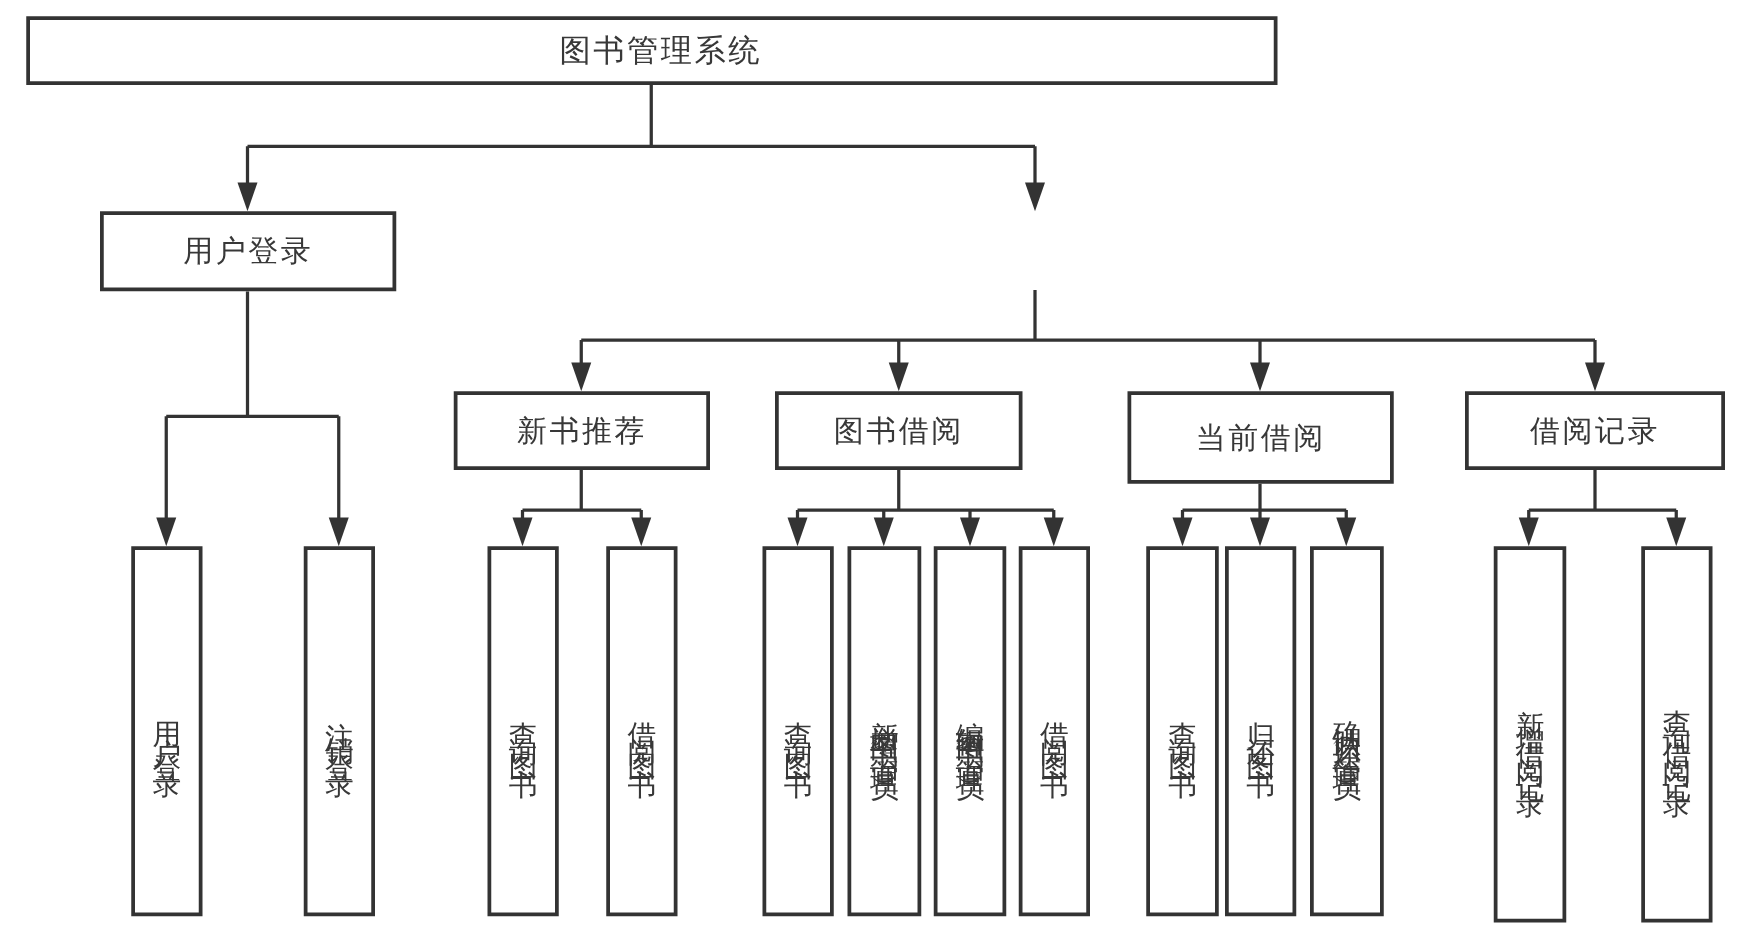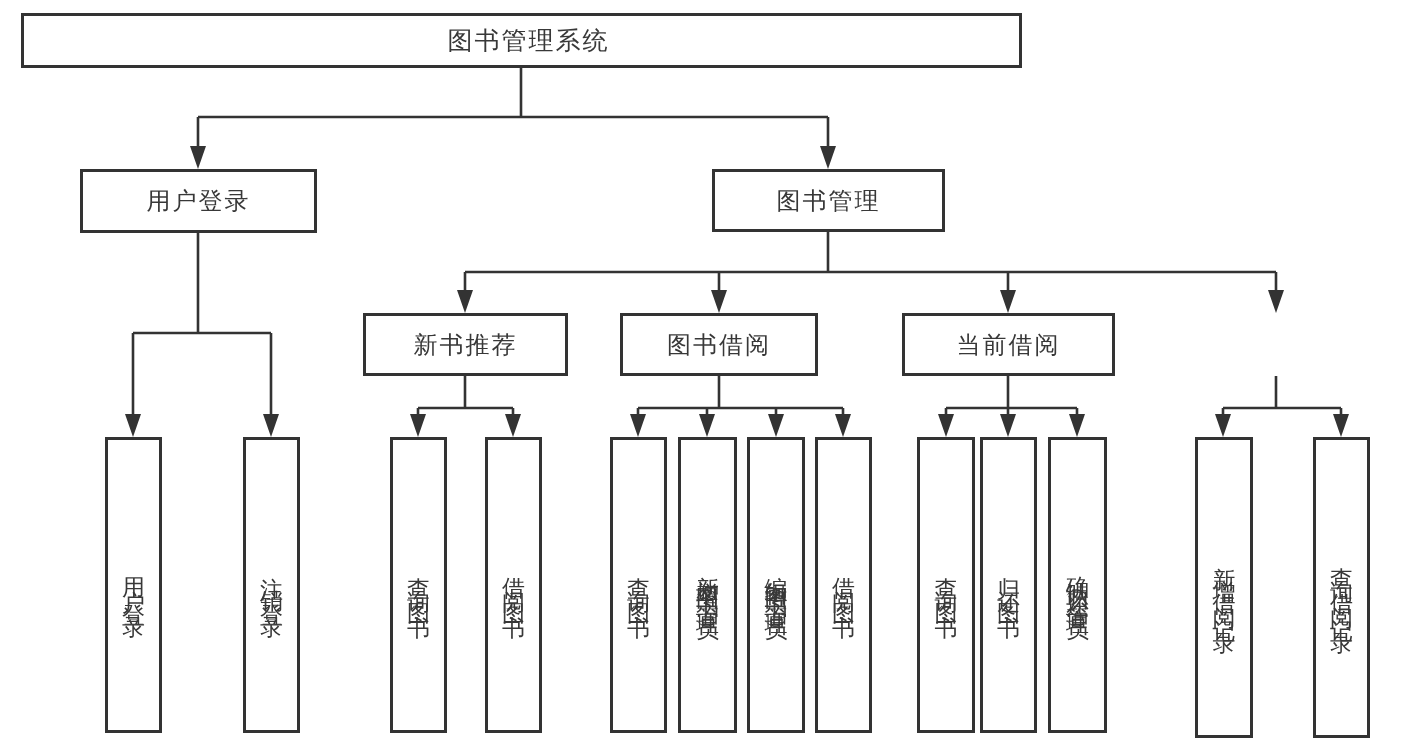--- a/index.html
+++ b/index.html
@@ -100,32 +100,32 @@
     </g>
   </svg>
 
   <div class="box" style="left:21px; top:13px; width:1001px; height:55px;padding-left:14px;">
     <span class="h-label root-label">图书管理系统</span>
   </div>
 
   <div class="box" style="left:80px; top:169px; width:237px; height:64px;">
     <span class="h-label">用户登录</span>
   </div>
-  <div class="box" style="left:712px; top:169px; width:233px; height:63px;">
-    <span class="h-label">图书管理</span>
-  </div>
 
   <div class="box" style="left:620px; top:313px; width:198px; height:63px;">
     <span class="h-label">图书借阅</span>
   </div>
   <div class="box" style="left:363px; top:313px; width:205px; height:63px;">
     <span class="h-label">新书推荐</span>
   </div>
-  <div class="box" style="left:902px; top:313px; width:213px; height:63px;">
+  <div class="box" style="left:902px; top:313px; width:213px; height:74px;">
     <span class="h-label">当前借阅</span>
+  </div>
+  <div class="box" style="left:1172px; top:313px; width:208px; height:63px;">
+    <span class="h-label">借阅记录</span>
   </div>
 
   <div class="box" style="left:105px; top:437px; width:57px; height:296px;">
     <span class="v-label">用户登录</span>
   </div>
   <div class="box" style="left:243px; top:437px; width:57px; height:296px;">
     <span class="v-label">注销登录</span>
   </div>
 
   <div class="box" style="left:390px; top:437px; width:57px; height:296px;">

